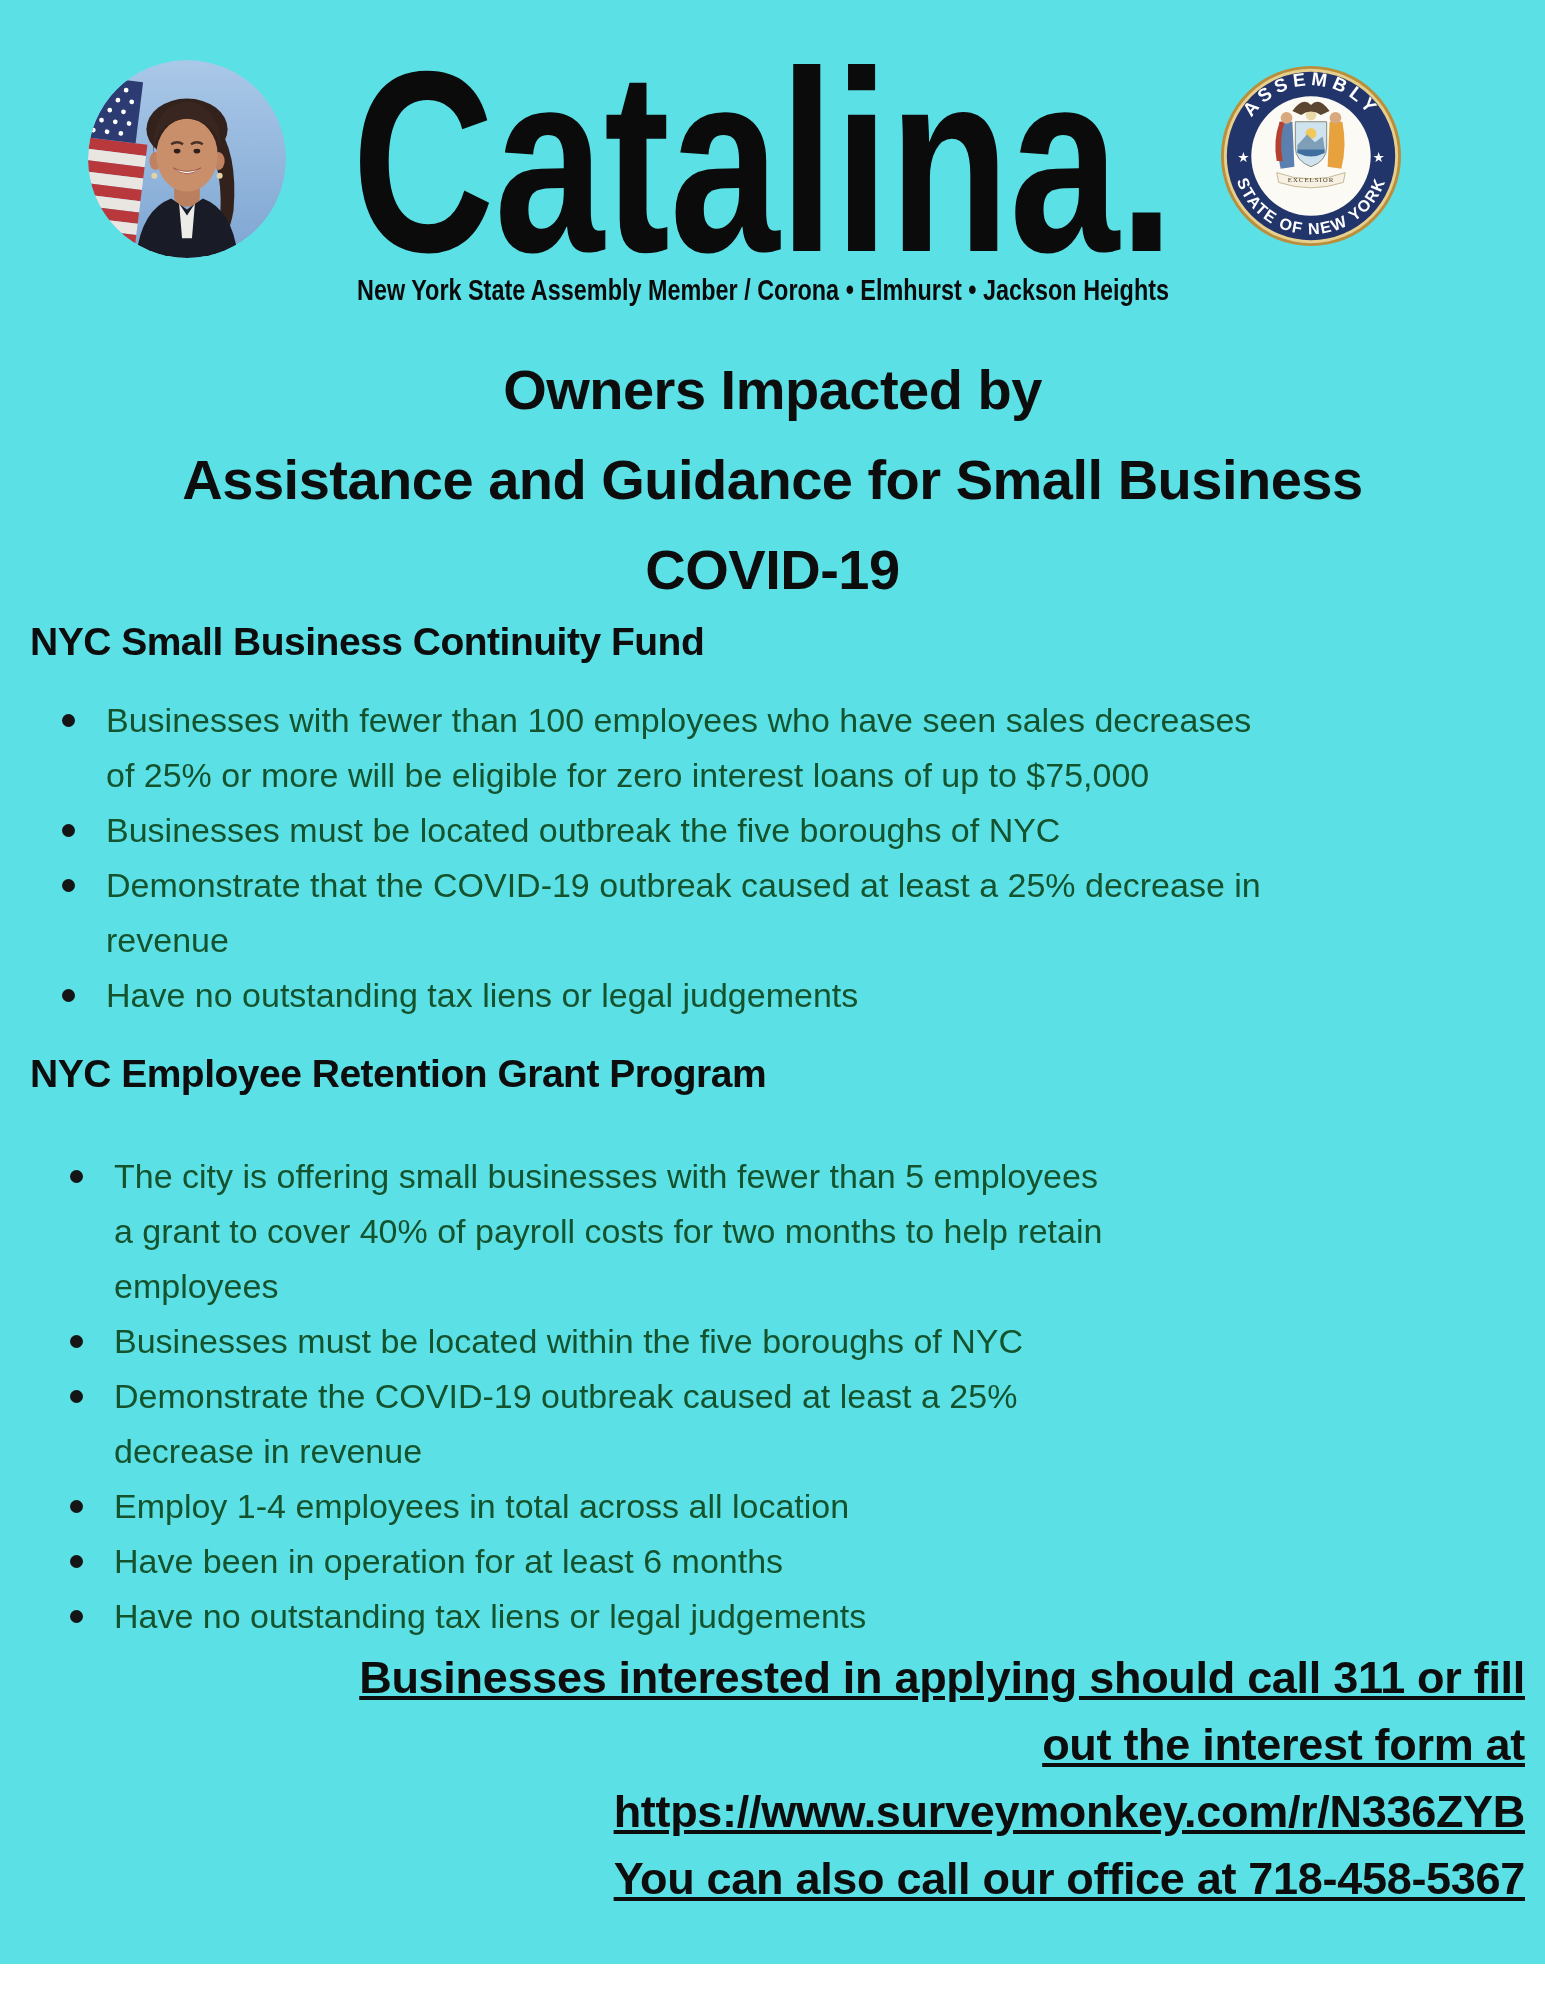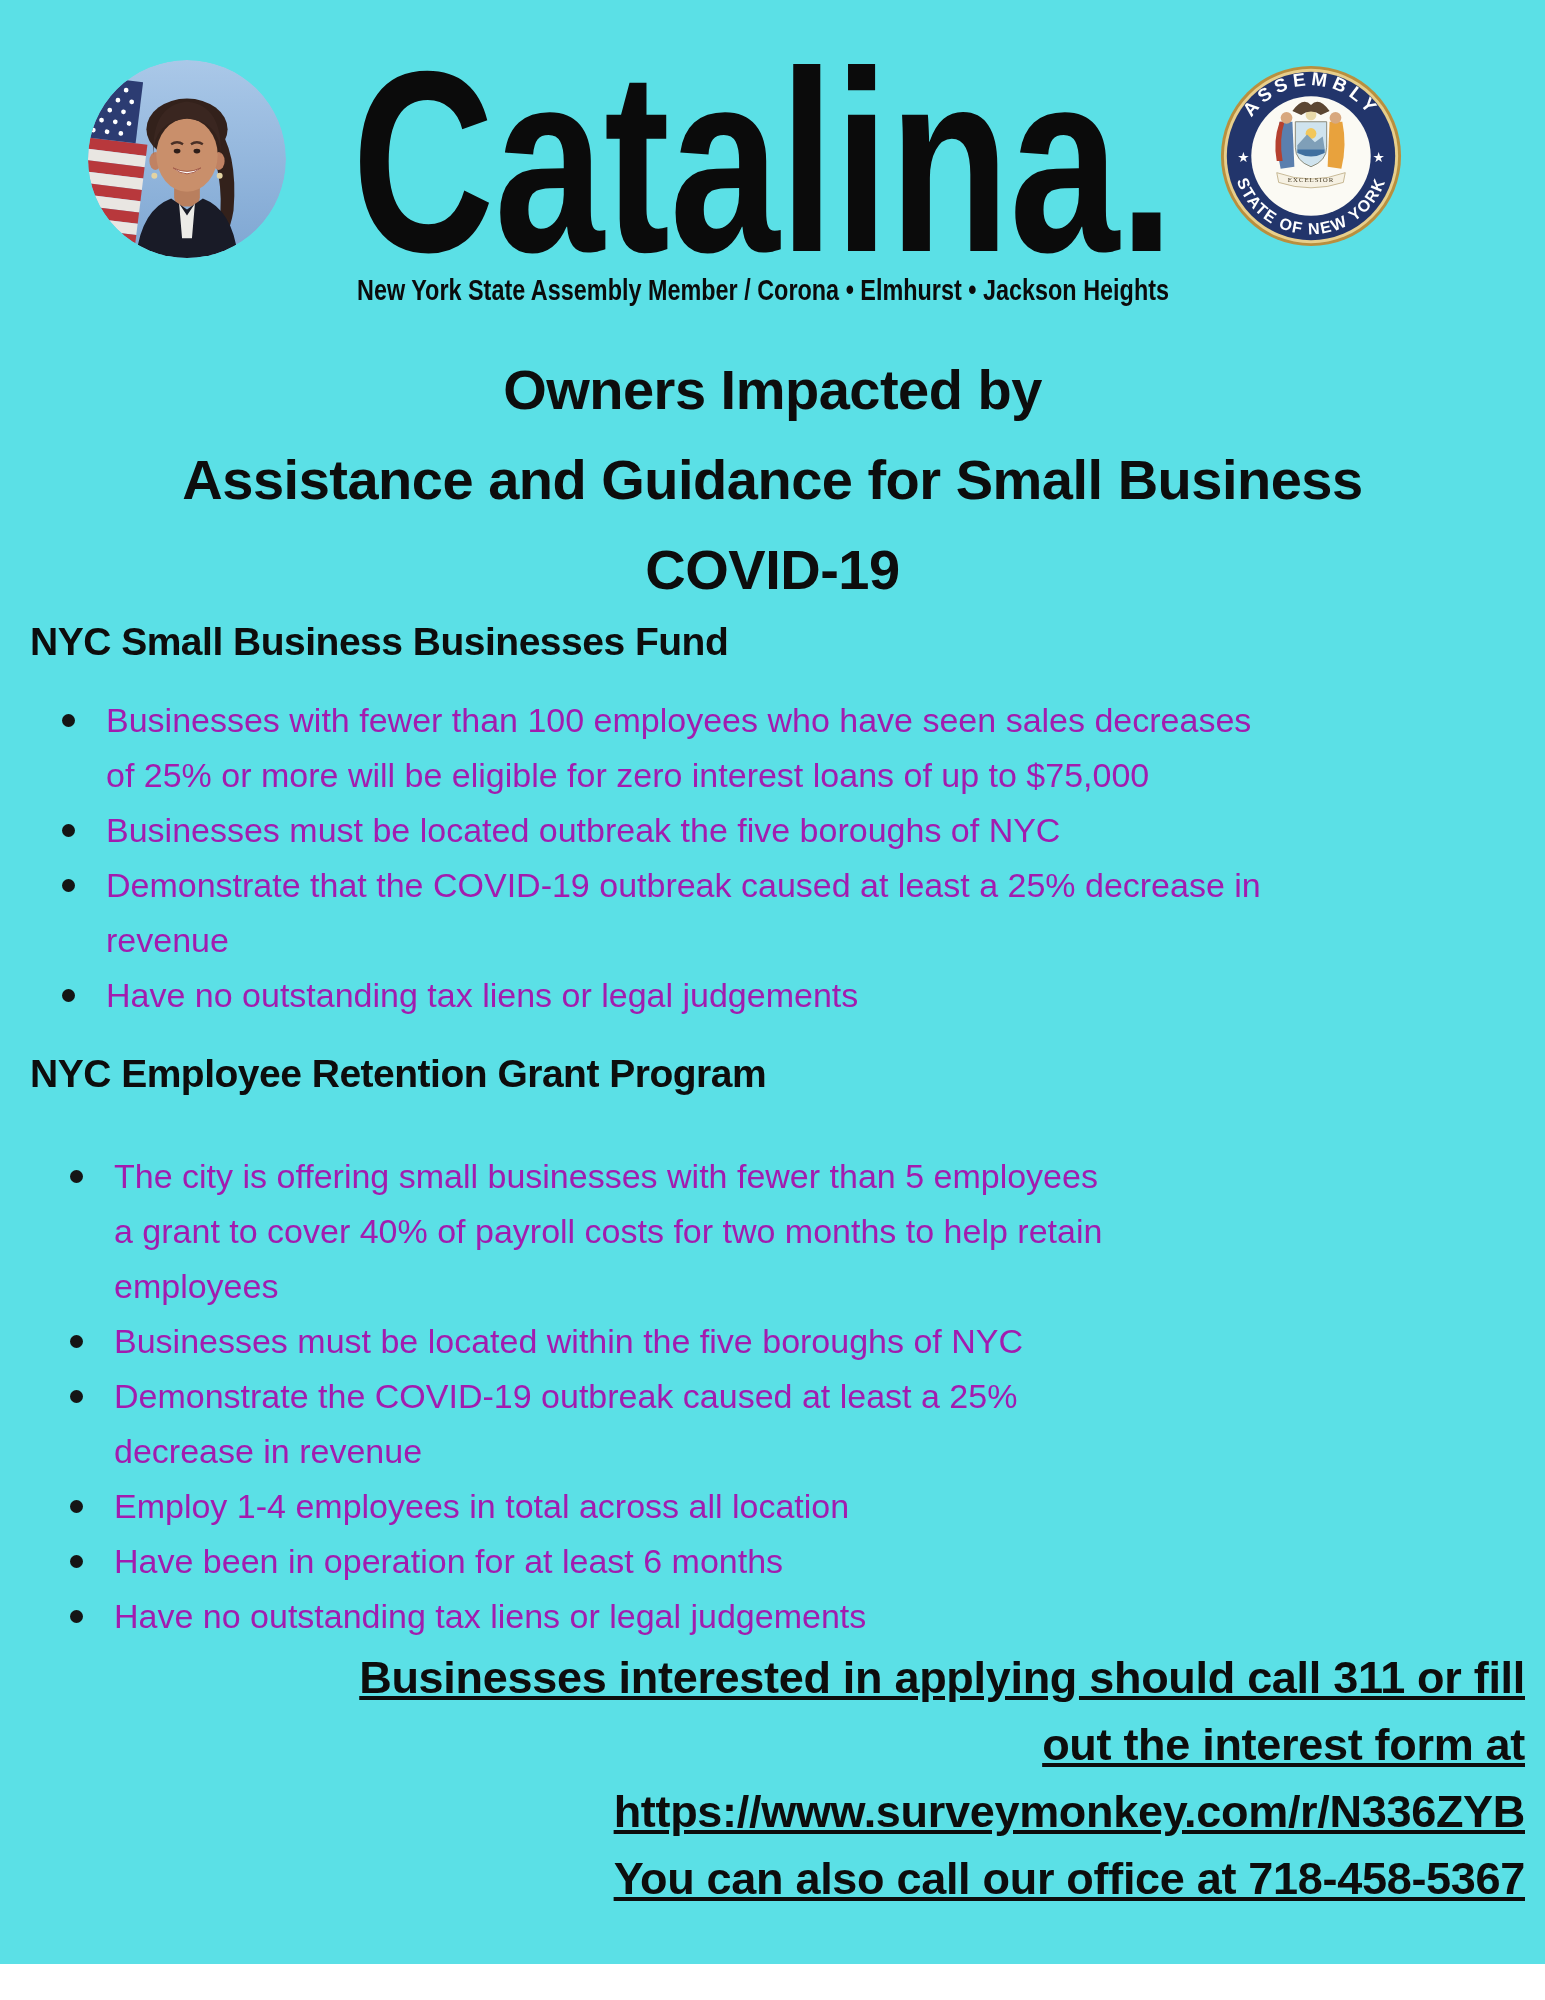--- a/index.html
+++ b/index.html
@@ -26,21 +26,21 @@
   
   .title { margin:40px 20px 0; text-align:center; font-size:56px; line-height:90px;
            font-weight:bold; letter-spacing:-0.5px; color:#0d0d0d; }
   .title span { display:block; }
 
   
   .section-heading { margin:4px 0 0 30px; font-size:39px; line-height:46px;
                      font-weight:bold; letter-spacing:-0.5px; color:#0d0d0d; }
   .section-heading.second { margin-top:28px; }
   .list { margin:28px 0 0; padding:0 14px 0 60px; list-style:none;
-          font-size:34px; line-height:55px; color:#a21caf; }
+          font-size:34px; line-height:55px; color:#14532d; }
   .list.list-s2 { margin-top:52px; padding-left:68px; }
   .list li { position:relative; padding-left:46px; white-space:pre-line; }
   .list li::before { content:""; position:absolute; left:2px; top:21px;
                      width:13px; height:13px; border-radius:50%; background:#151515; }
 
   
   .cta { margin:0 20px 0; text-align:right; font-size:45px; line-height:67px;
          font-weight:bold; letter-spacing:-0.3px; color:#0d0d0d;text-decoration:underline; }
 </style>
 </head>
@@ -163,21 +163,21 @@
     </div>
   </div>
 
   <h1 class="title">
     <span>Owners Impacted by</span>
     <span>Assistance and Guidance for Small Business</span>
     <span>COVID-19</span>
   </h1>
 
   <div>
-    <h2 class="section-heading">NYC Small Business Businesses Fund</h2>
+    <h2 class="section-heading">NYC Small Business Continuity Fund</h2>
     <ul class="list">
       <li>Businesses with fewer than 100 employees who have seen sales decreases
 of 25% or more will be eligible for zero interest loans of up to $75,000</li>
       <li>Businesses must be located outbreak the five boroughs of NYC</li>
       <li>Demonstrate that the COVID-19 outbreak caused at least a 25% decrease in
 revenue</li>
       <li>Have no outstanding tax liens or legal judgements</li>
     </ul>
   </div>
 

